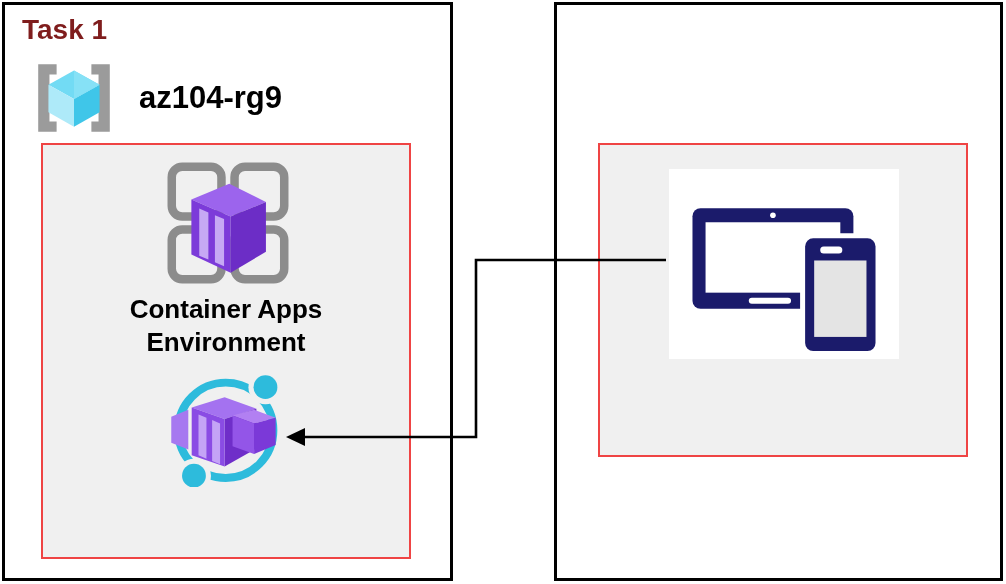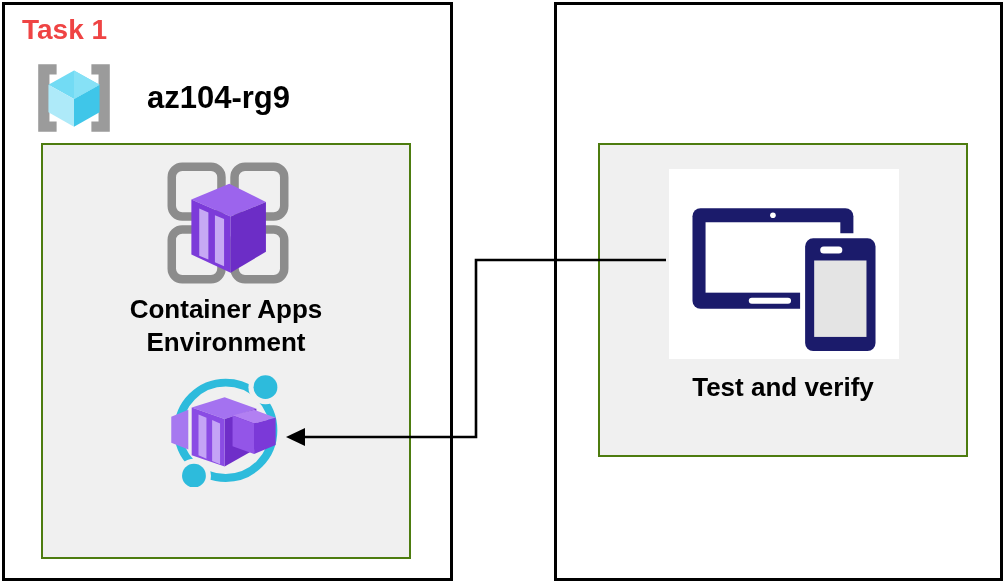--- a/index.html
+++ b/index.html
@@ -13,36 +13,36 @@
   .task-box{
     position:absolute;
     border:3px solid #000000;
     background:#ffffff;
     box-sizing:border-box;
   }
   .task-box.t1{left:2px;top:2px;width:451px;height:579px;}
   .task-box.t2{left:554px;top:2px;width:449px;height:579px;}
   .task-title{
     position:absolute;
-    font-size:28px;font-weight:700;color:#ef4444;
+    font-size:28px;font-weight:700;color:#7f1d1d;
     letter-spacing:0px;
   }
   .t1 .task-title{left:17px;top:9px;}
   .t2 .task-title{left:28px;top:9px;}
   .rg-row{
     position:absolute;left:24px;top:54px;
-    display:flex;align-items:center;gap:28px;
+    display:flex;align-items:center;gap:20px;
   }
   .rg-name{
     font-size:31px;font-weight:700;color:#000000;
   }
   .inner-panel{
     position:absolute;
     background:#F0F0F0;
-    border:2px solid #4d7c0f;
+    border:2px solid #ef4444;
     box-sizing:border-box;
   }
   .t1 .inner-panel{left:36px;top:138px;width:370px;height:416px;}
   .t2 .inner-panel{left:41px;top:138px;width:370px;height:314px;}
   .icon-env{position:absolute;left:117px;top:10px;}
   .label{
     position:absolute;left:0;width:100%;
     text-align:center;
     font-size:26px;font-weight:700;color:#000000;
     line-height:1.27;
@@ -138,21 +138,20 @@
           <rect x="27" y="46" width="134" height="70" fill="#ffffff"></rect>
           <circle cx="94" cy="39" r="2.8" fill="#ffffff"></circle>
           <rect x="70" y="121" width="42" height="6" rx="3" fill="#ffffff"></rect>
 
           <rect x="121" y="57" width="80" height="122" rx="12" fill="#ffffff"></rect>
           <rect x="126" y="62" width="70" height="112" rx="8" fill="#1B1B6B"></rect>
           <rect x="141" y="70" width="22" height="7" rx="3.5" fill="#ffffff"></rect>
           <rect x="135" y="84" width="52" height="76" fill="#E4E4E4"></rect>
         </svg>
       </div>
-      <div class="label label-test">Test and verify</div>
     </div>
   </div>
 
   <svg class="connector" viewBox="0 0 1006 584">
     <path d="M666 260 H476 V437 H303" fill="none" stroke="#000000" stroke-width="2.6"></path>
     <polygon points="286,437 305,428 305,446" fill="#000000"></polygon>
   </svg>
 
 </div>
 

